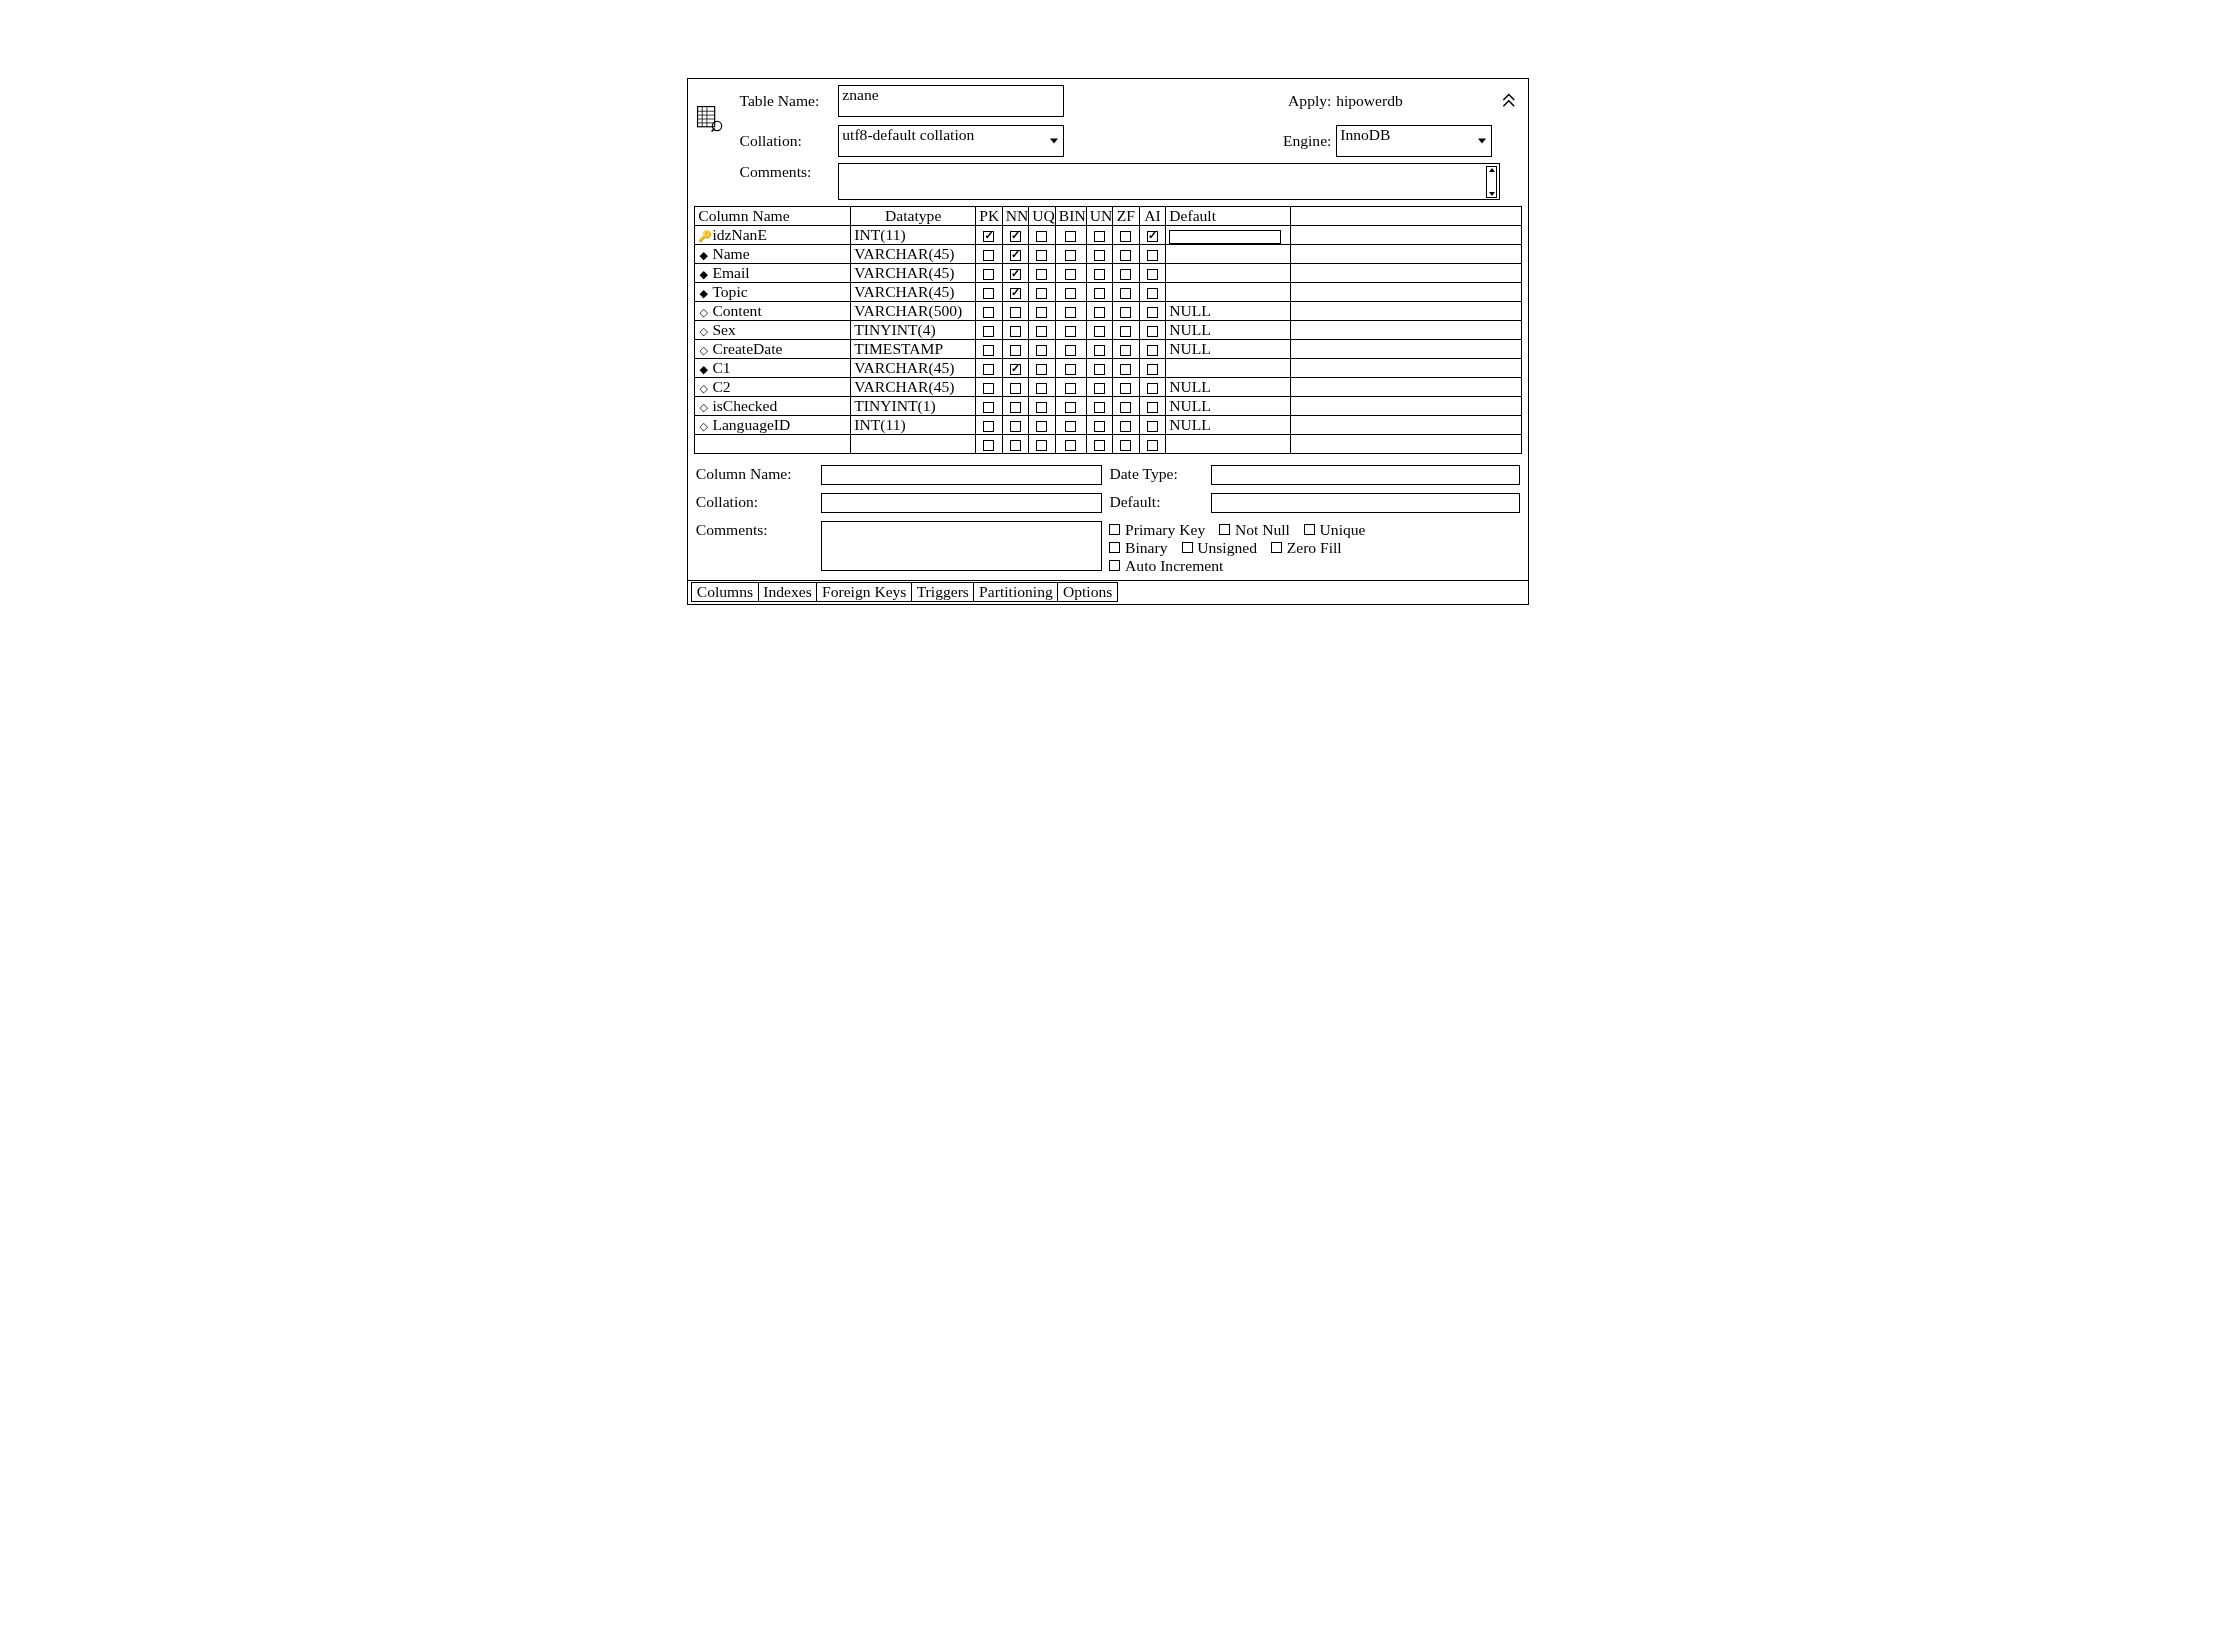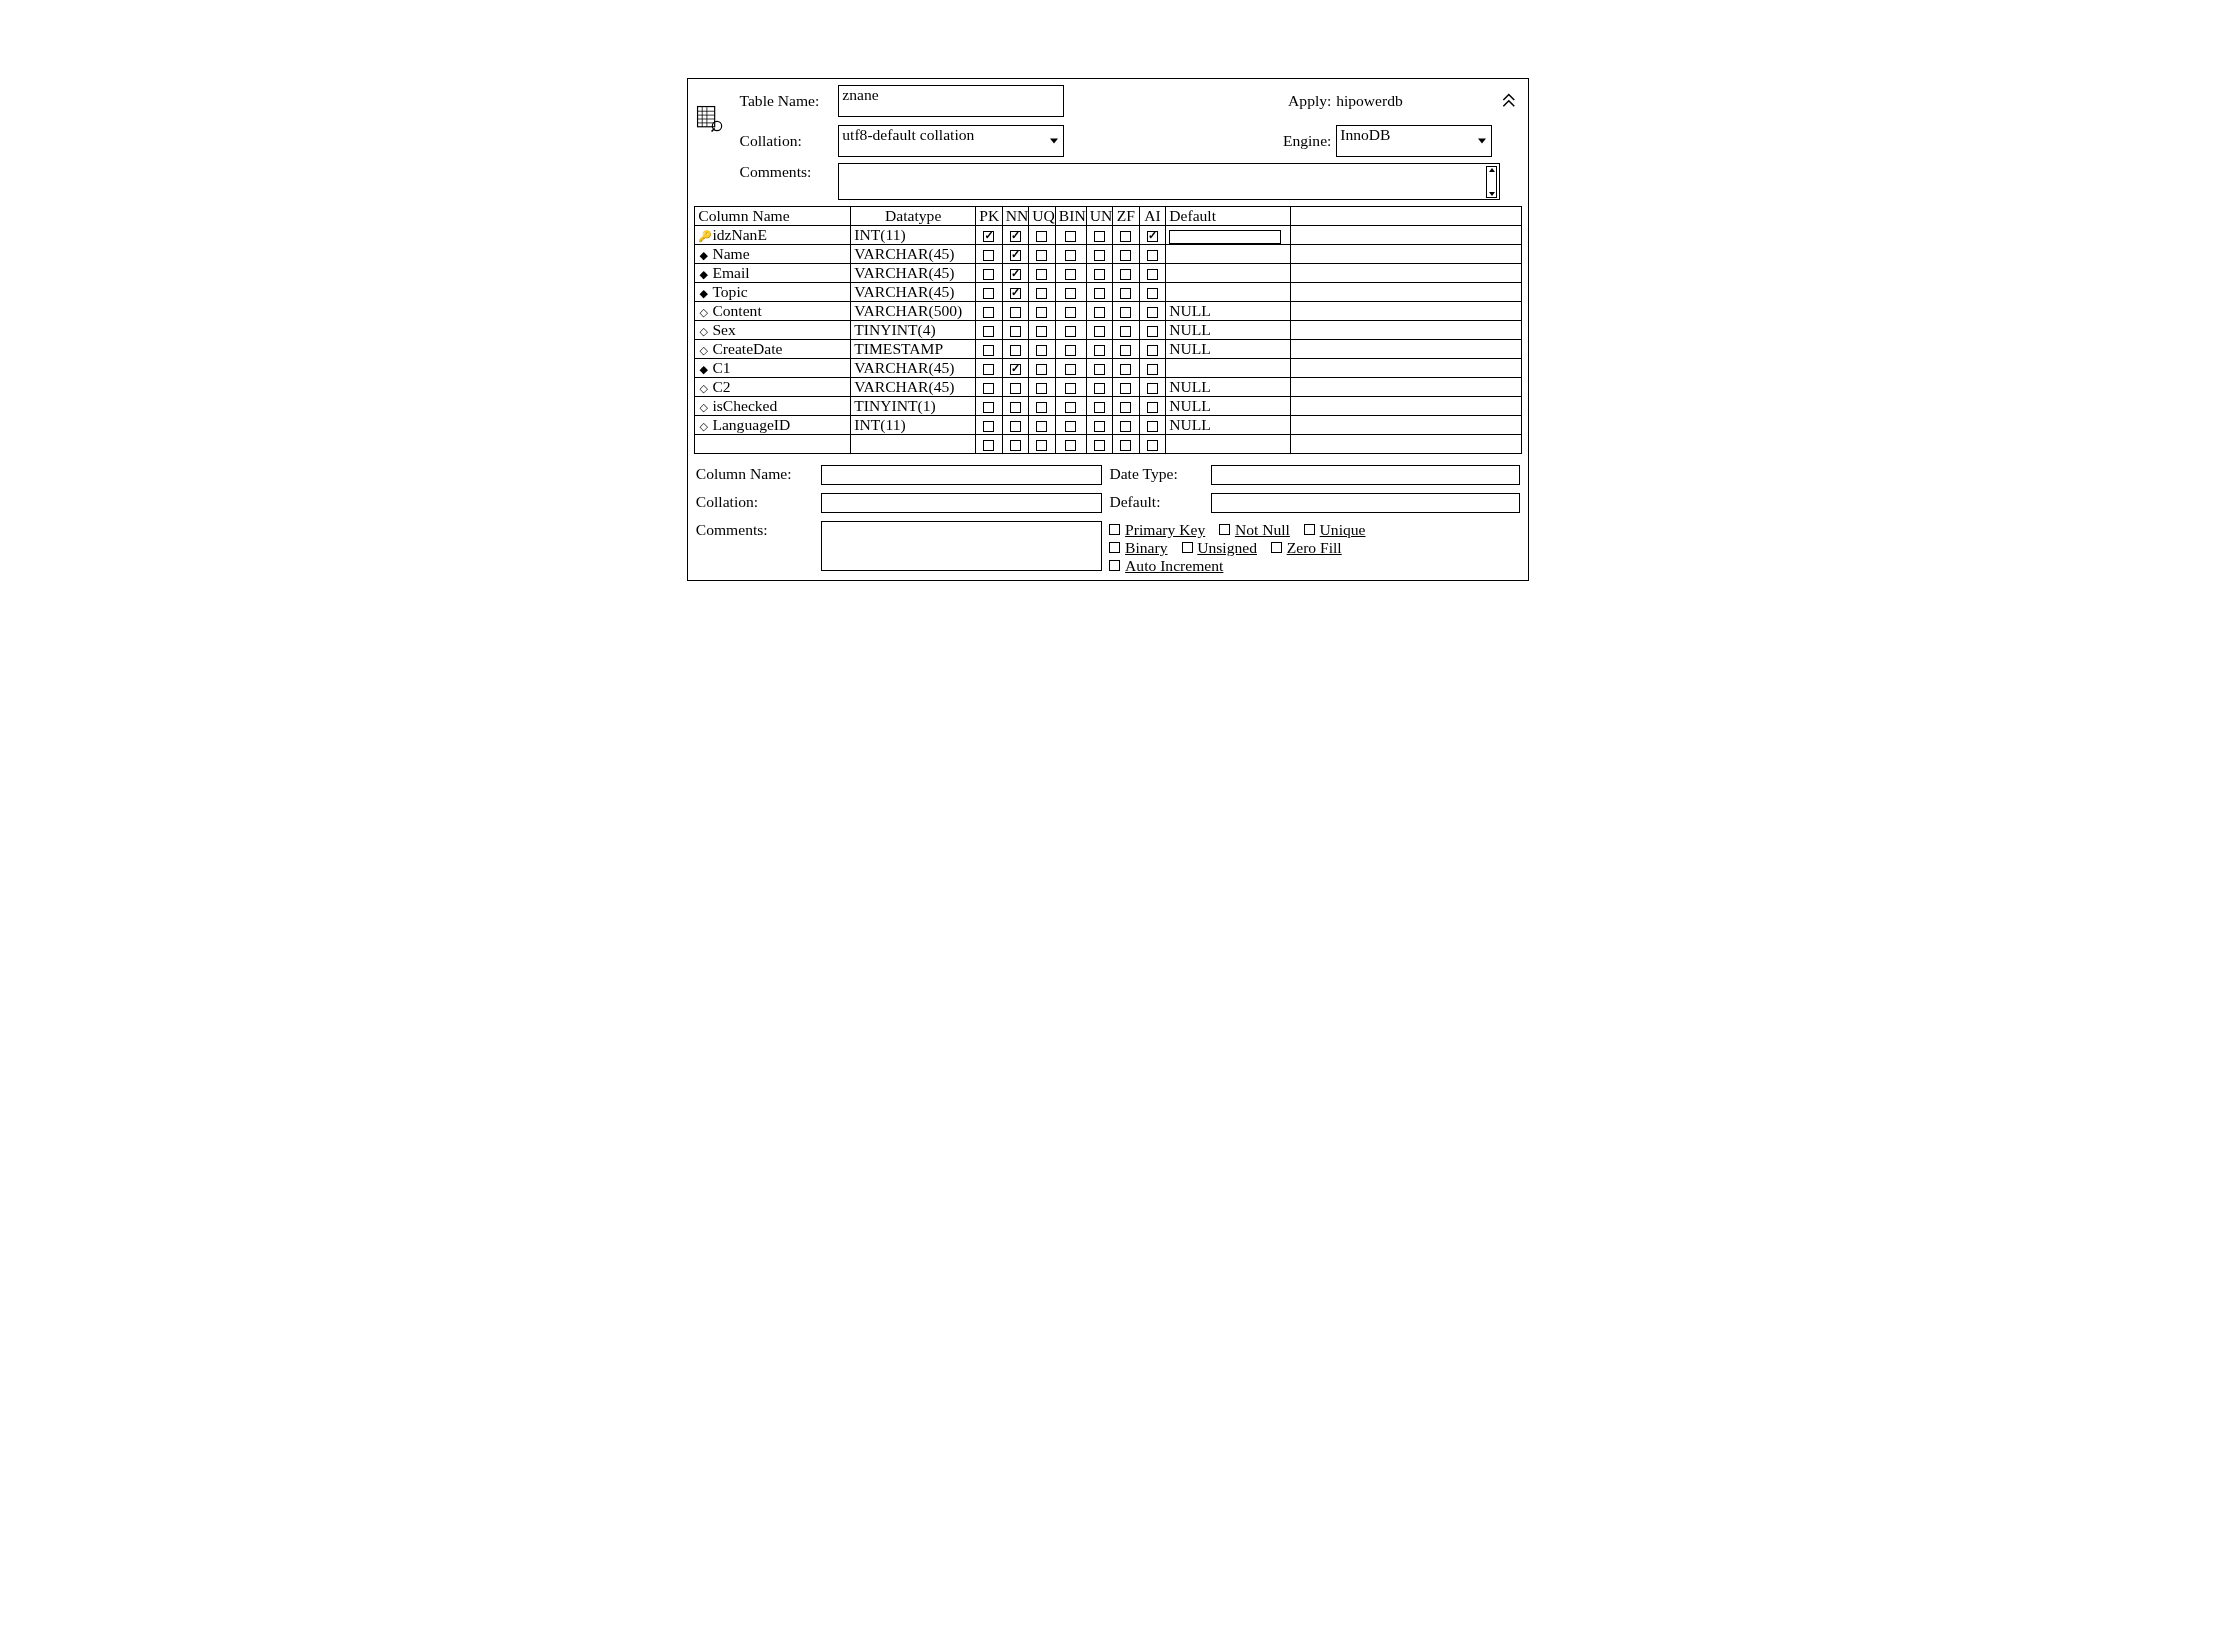--- a/index.html
+++ b/index.html
@@ -104,21 +104,21 @@
     display:grid;
     grid-template-columns: 117px 281px 94px 1fr;
     column-gap:7.8px; row-gap:7.8px;
     padding: 7.8px 7.8px 4.7px 7.8px;
     align-items:flex-start;
   }
   .detail .dlbl { white-space:nowrap; }
   .detail .dinput { border:1.2px solid #000; height:20px; }
   .detail .dtextarea { border:1.2px solid #000; height:50px; }
   .flags-block { grid-column: 3 / span 2; }
-  .flagline { display:flex; gap:14px; flex-wrap:wrap;text-decoration:underline; }
+  .flagline { display:flex; gap:14px; flex-wrap:wrap; }
   .flagitem { display:flex; align-items:center; gap:4.7px; white-space:nowrap; }
 
   
   .tabs {
     border-top:1.6px solid #000;
     display:flex;
     padding: 1.6px 3.1px;
     gap:0;
   }
   .tabs .tab {
@@ -435,16 +435,25 @@
       </div>
       <div class="flagline">
         <span class="flagitem">
             <span class="cb"></span>
             <span>Auto Increment</span>
           </span>
       </div>
     </div>
   </div>
 
+  <div class="tabs">
+    <div class="tab">Columns</div>
+    <div class="tab">Indexes</div>
+    <div class="tab">Foreign Keys</div>
+    <div class="tab">Triggers</div>
+    <div class="tab">Partitioning</div>
+    <div class="tab">Options</div>
+    <div class="spacer"></div>
+  </div>
 
 
 </div>
 
 
 </body></html>

